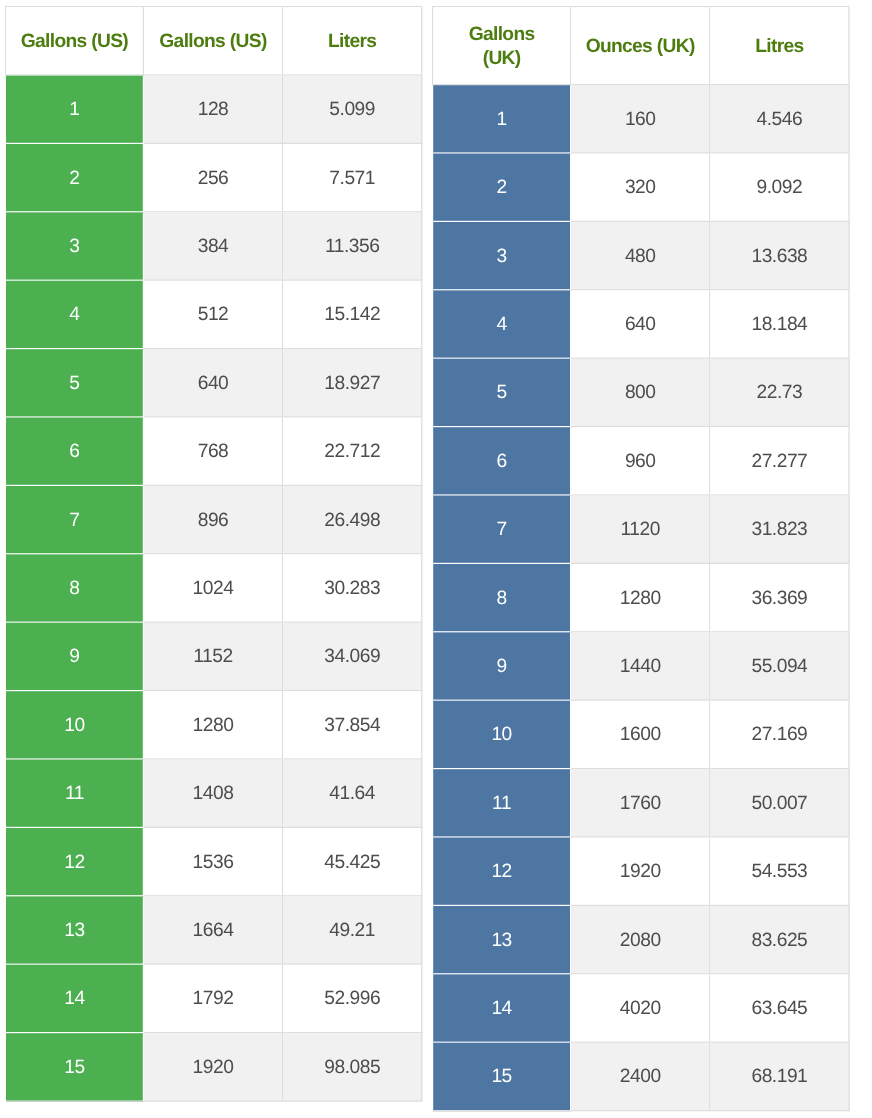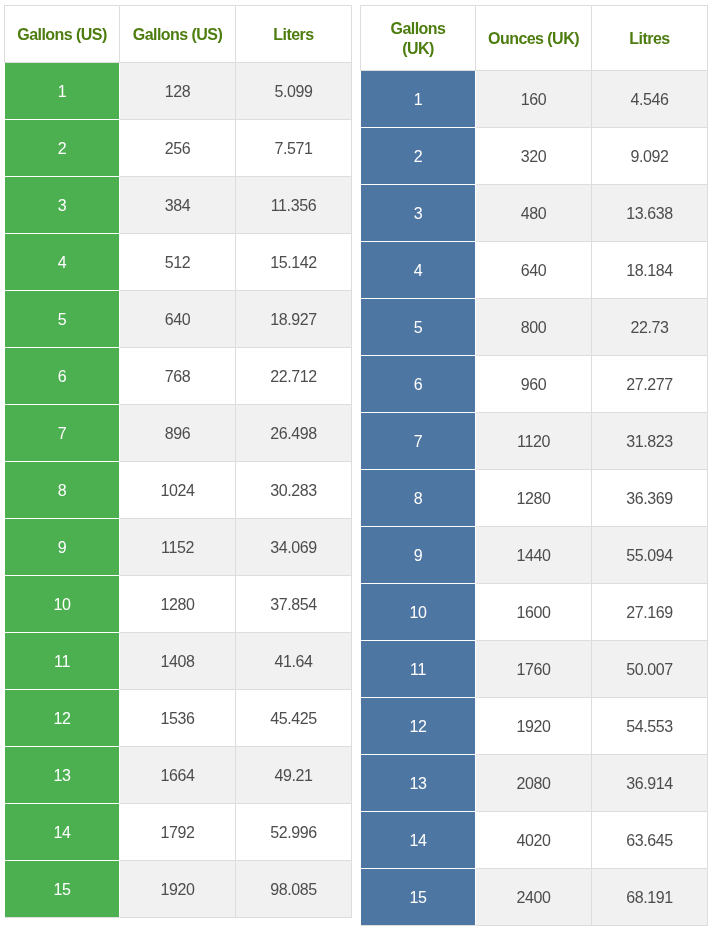--- a/index.html
+++ b/index.html
@@ -379,21 +379,21 @@
           </td>
       </tr>
       <tr>
         <td class="k2">
             <span class="cval">13</span>
           </td>
         <td>
             <span class="cval">2080</span>
           </td>
         <td>
-            <span class="cval">36.914</span>
+            <span class="cval">83.625</span>
           </td>
       </tr>
       <tr>
         <td class="k2">
             <span class="cval">14</span>
           </td>
         <td>
             <span class="cval">4020</span>
           </td>
         <td>

